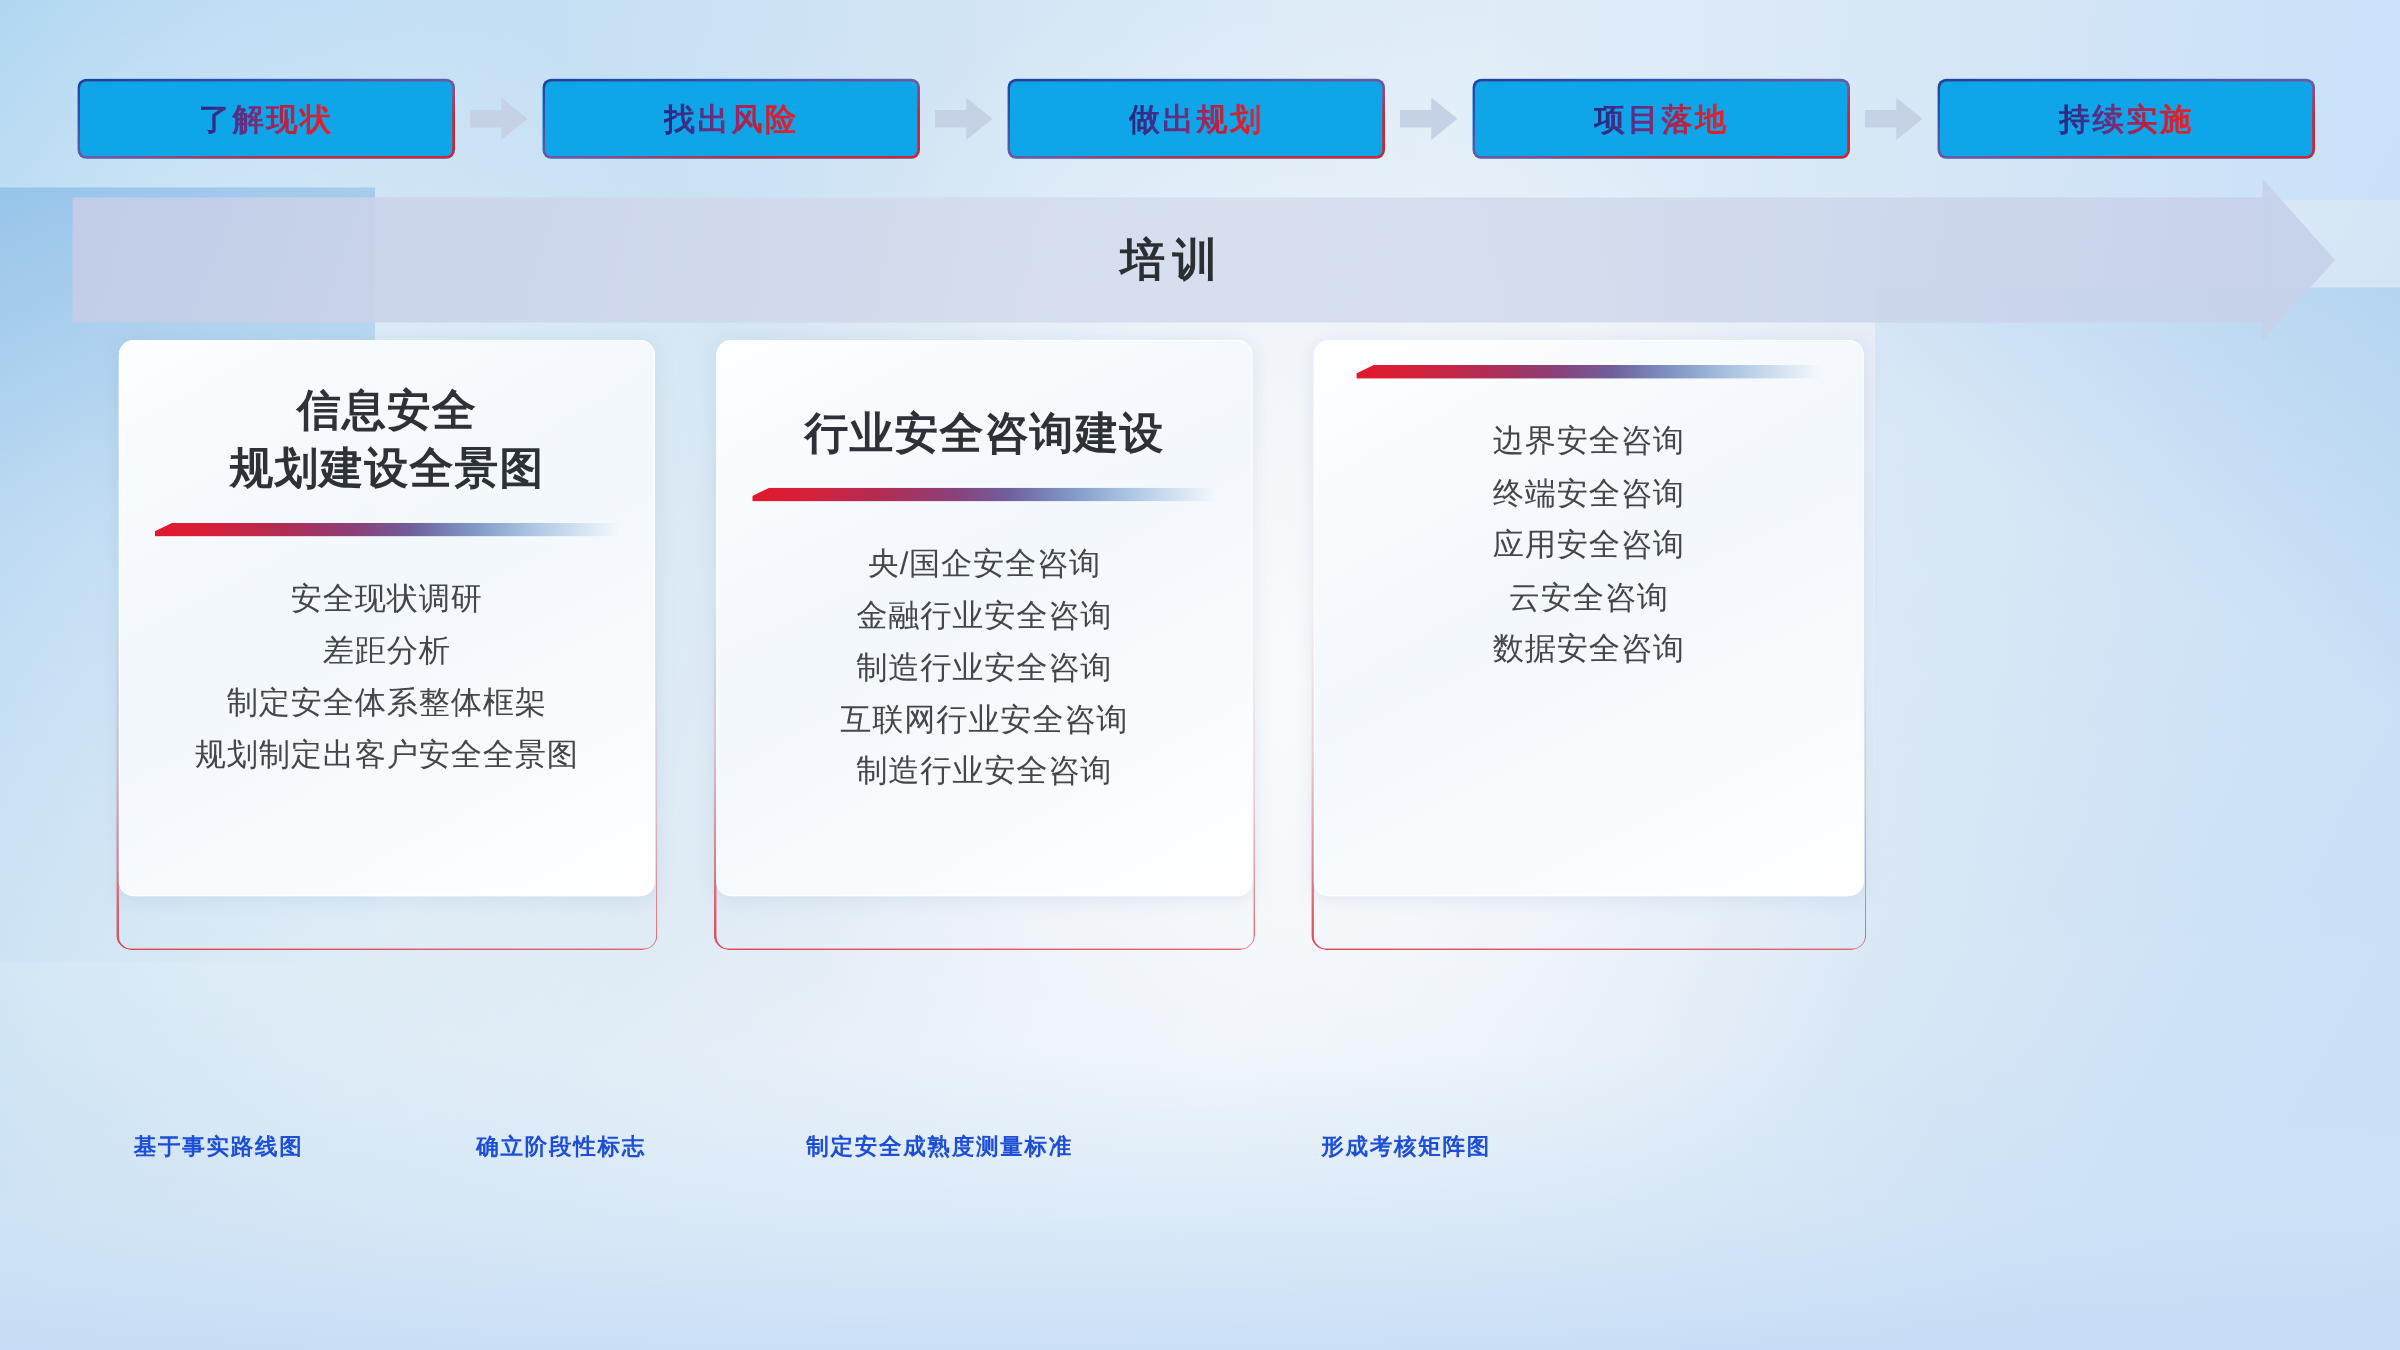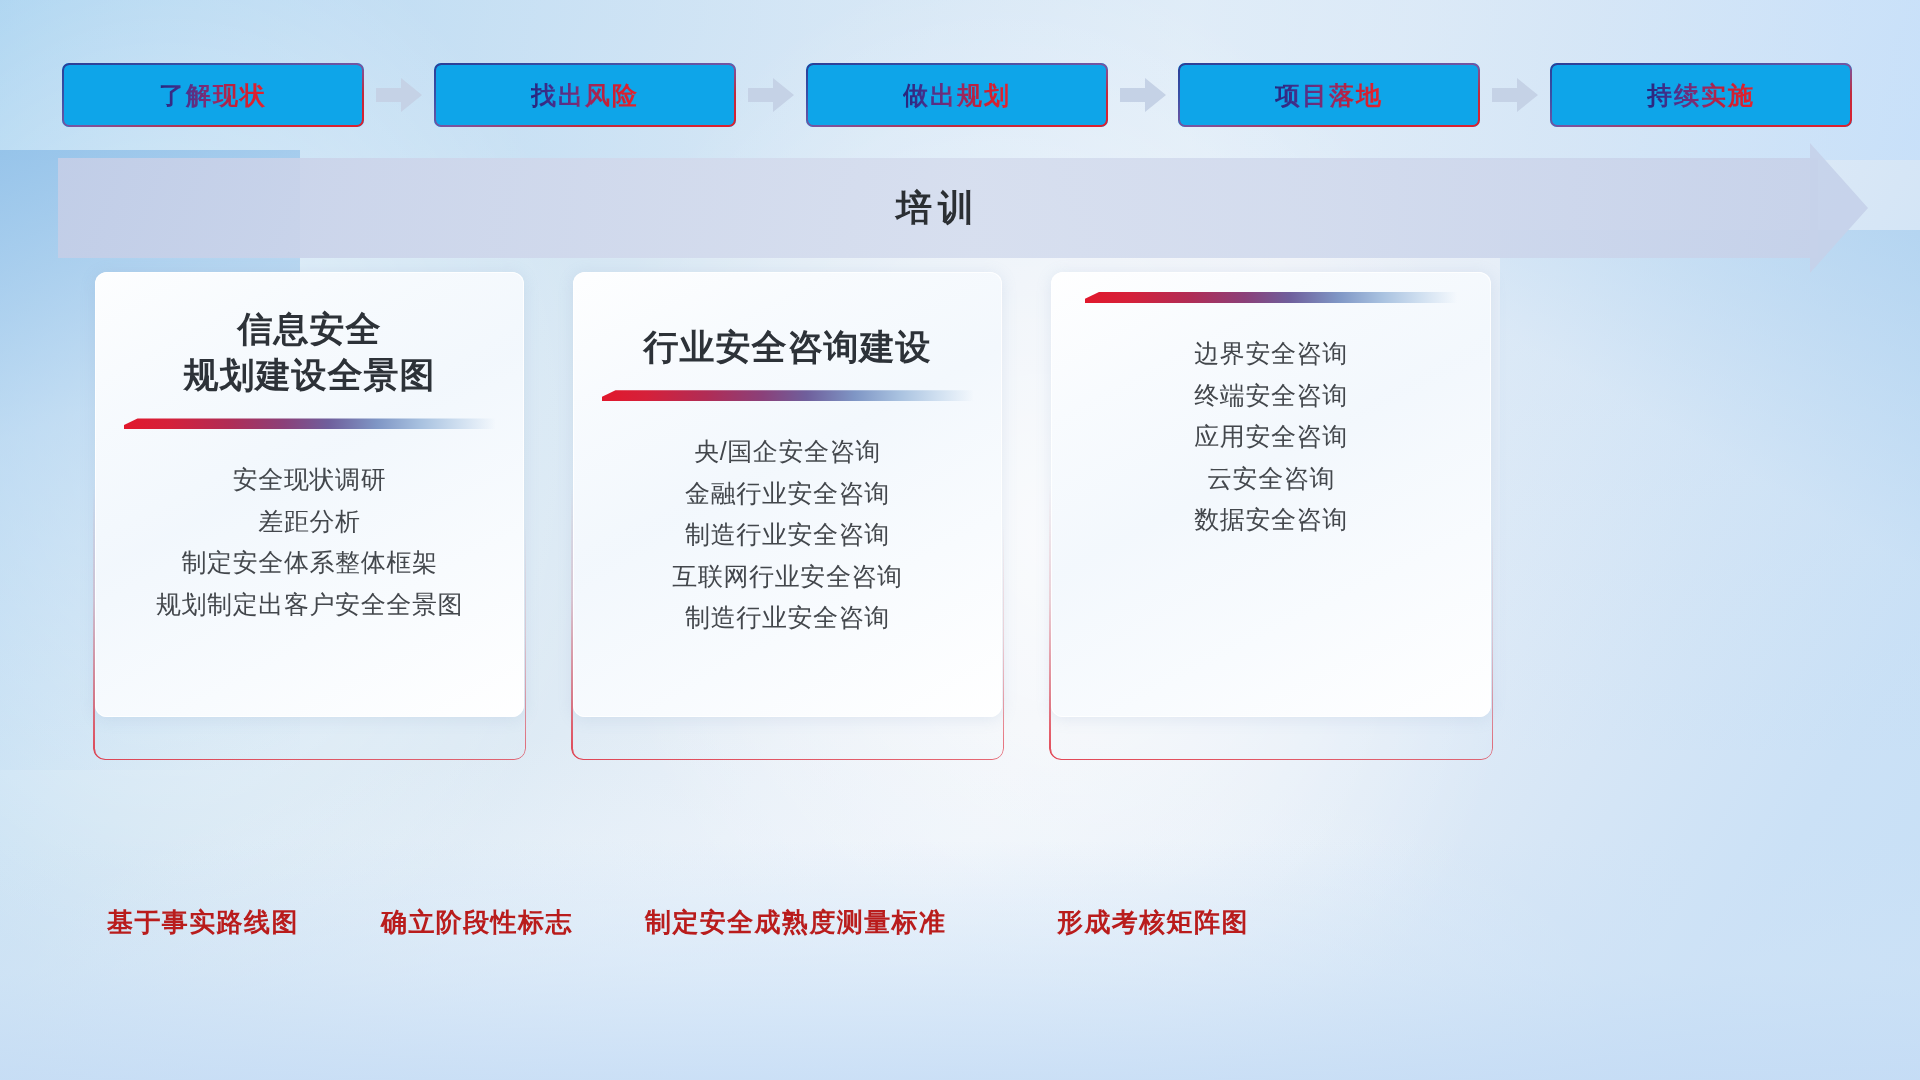--- a/index.html
+++ b/index.html
@@ -174,21 +174,21 @@
   .card-list .li{
     font-size:25px; color:#43474c; line-height:1.62; letter-spacing:.6px; white-space:nowrap;
   }
 
   
   #bottom{
     position:absolute; left:0; top:905px; width:1920px; height:50px; z-index:6;
   }
   .bl{
     position:absolute; top:0;
-    font-size:26px; font-weight:700; color:#b91c1c; letter-spacing:1.4px;
+    font-size:18px; font-weight:700; color:#1d4ed8; letter-spacing:1.4px;
     white-space:nowrap;
   }
 </style>
 </head>
 <body>
 
 <div id="bg">
   <div class="bg-base"></div>
   <div class="bg-band-top"></div>
   <div class="bg-glow-left"></div>

